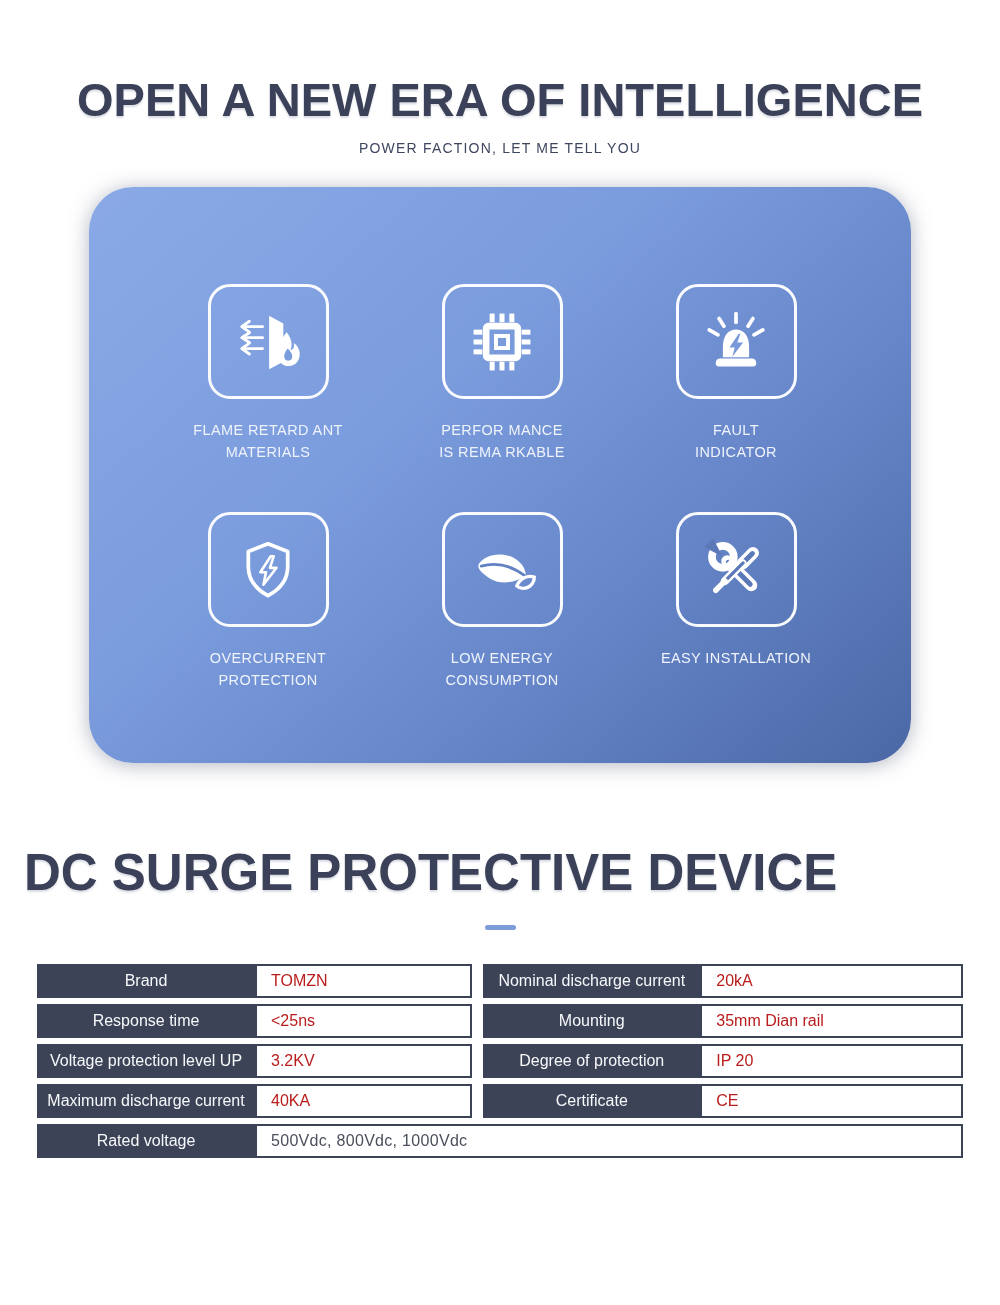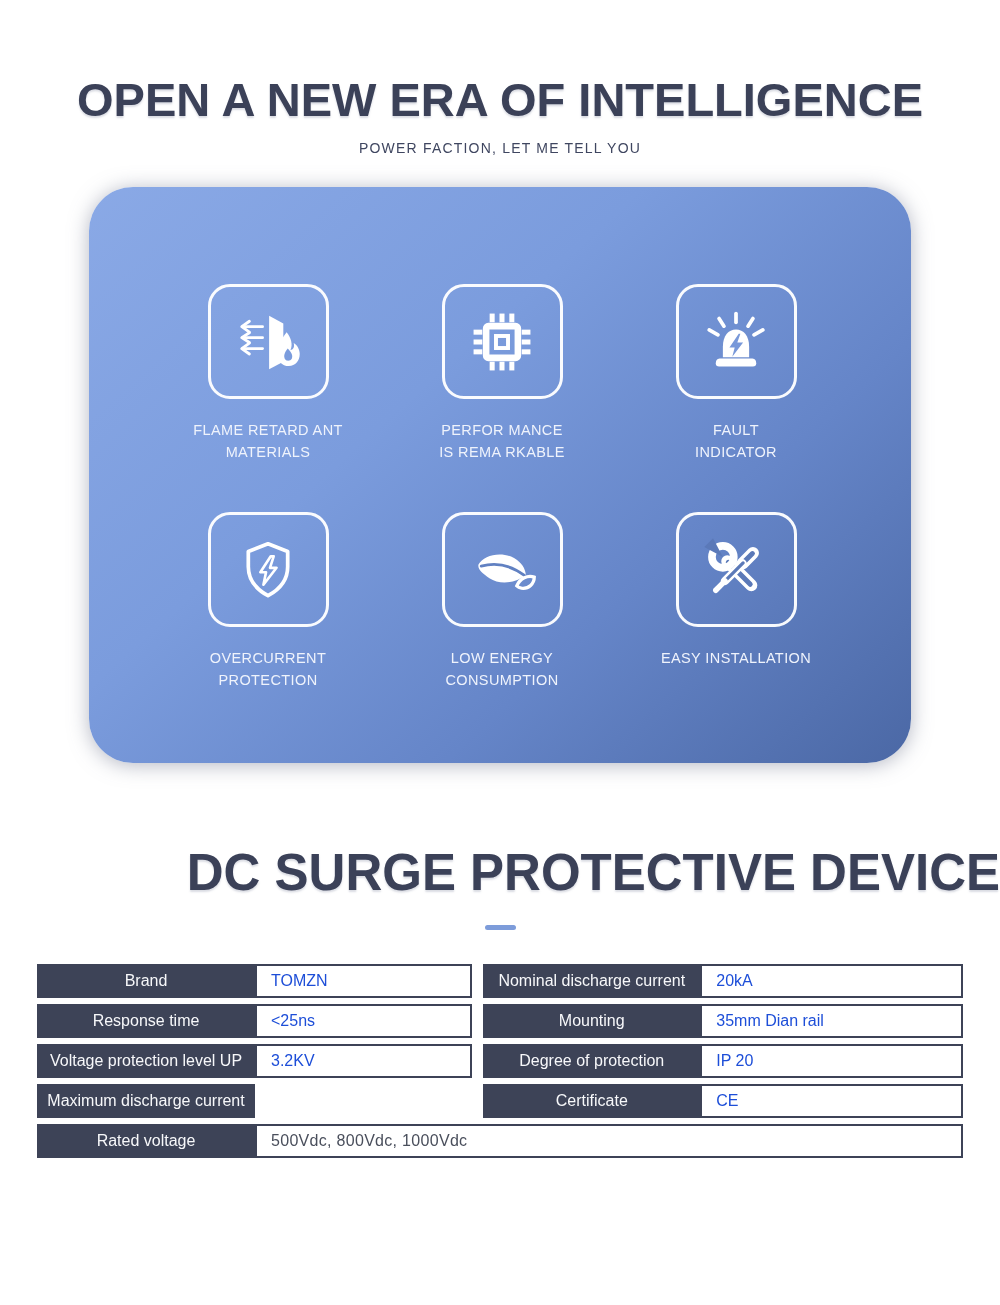--- a/index.html
+++ b/index.html
@@ -64,26 +64,27 @@
     letter-spacing: .4px;
     color: #eff3fc;
     line-height: 22px;
     min-height: 44px;
   }
   .feature-label span { display: block; }
 
   
   .product-heading {
     margin-top: 84px;
-    text-align: right;
+    text-align: left;
     font-size: 51px;
     font-weight: bold;
     color: #3b4158;
     text-shadow: 0 2px 2px rgba(150,156,175,.35);
     line-height: 1.0;
+    padding-left: 24px;
   }
   .divider-dash {
     width: 31px;
     height: 5px;
     border-radius: 2.5px;
     background: #7d9cda;
     margin: 27px auto 0 auto;
   }
 
   
@@ -112,21 +113,21 @@
     display: flex;
     align-items: center;
     justify-content: center;
     text-align: center;
   }
   .spec-col.right .spec-label { flex-basis: 217px; width: 217px; }
   .spec-value {
     flex: 1 1 auto;
     background: #ffffff;
     border: 2px solid #3d4357;
-    color: #1d4ed8;
+    color: #b91c1c;
     font-size: 16px;
     display: flex;
     align-items: center;
     padding-left: 14px;
   }
   .spec-row.full { width: 926px; margin-bottom: 0; }
   .spec-row.full .spec-value { font-weight: 300; letter-spacing: .3px; color: #4a4f5c; }
 
   svg { display: block; }
 </style>
@@ -276,20 +277,21 @@
         <div class="spec-row">
           <div class="spec-label">Response time</div>
           <div class="spec-value">&lt;25ns</div>
         </div>
         <div class="spec-row">
           <div class="spec-label">Voltage protection level UP</div>
           <div class="spec-value">3.2KV</div>
         </div>
         <div class="spec-row">
           <div class="spec-label">Maximum discharge current</div>
+          <div class="spec-value">40KA</div>
         </div>
       </div>
       <div class="spec-col right">
         <div class="spec-row">
           <div class="spec-label">Nominal discharge current</div>
           <div class="spec-value">20kA</div>
         </div>
         <div class="spec-row">
           <div class="spec-label">Mounting</div>
           <div class="spec-value">35mm Dian rail</div>

